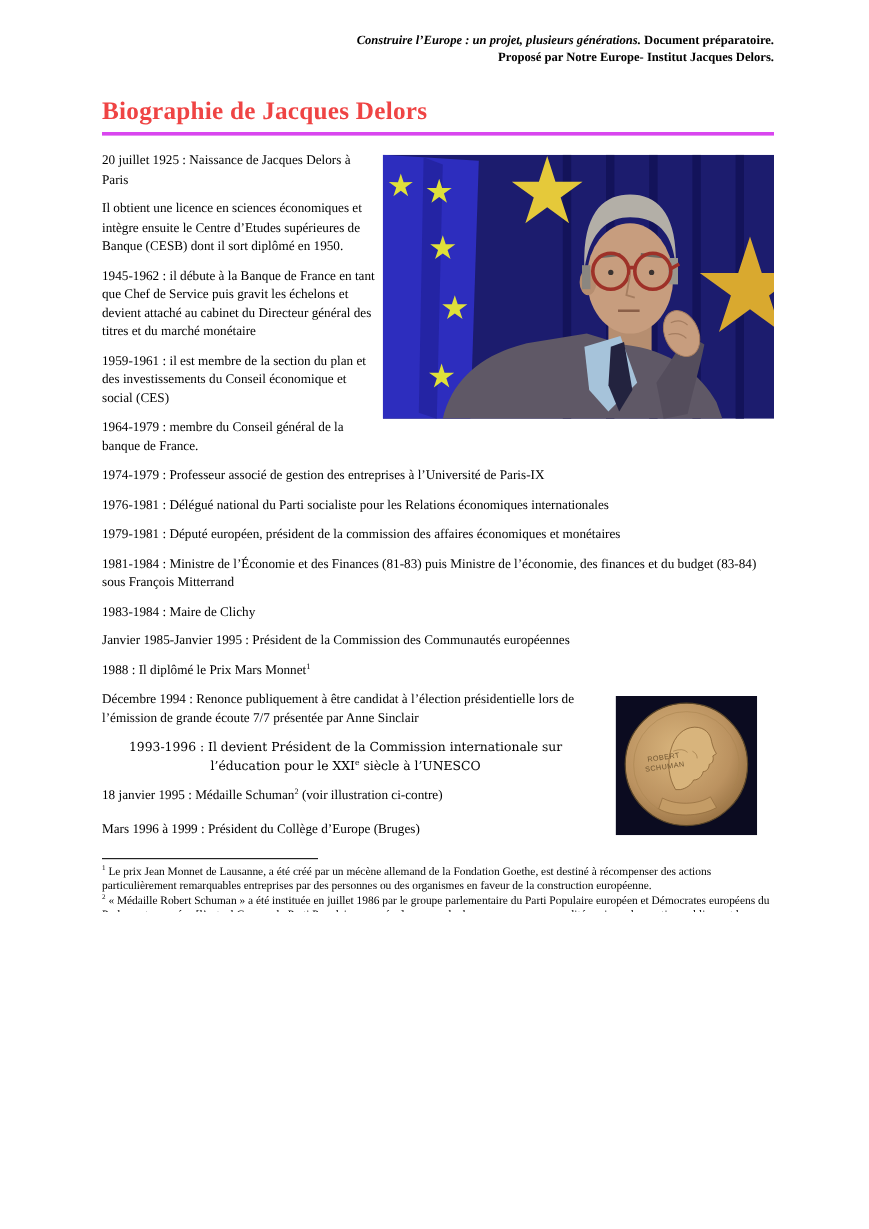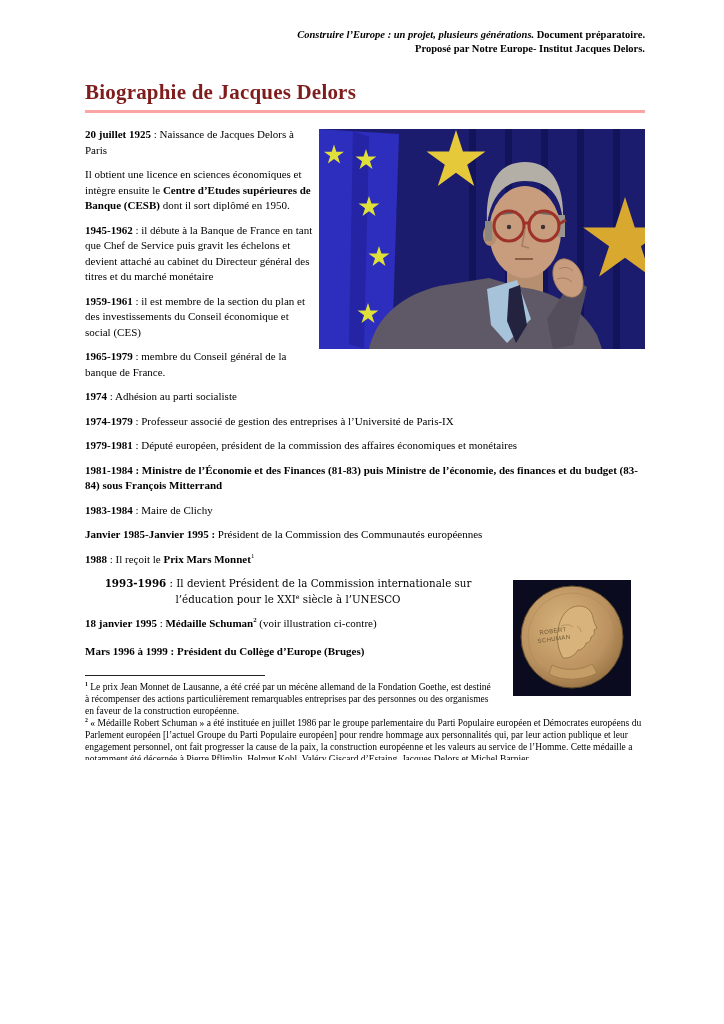--- a/index.html
+++ b/index.html
@@ -1,26 +1,26 @@
 <!DOCTYPE html>
 <html lang="fr"><head>
 <meta charset="utf-8">
 <style>
   html,body{margin:0;padding:0;background:#ffffff;}
   body{width:724px;height:1024px;font-family:"Liberation Serif",serif;color:#111;}
   .page{box-sizing:border-box;width:724px;height:760px;padding:28px 79px 0 85px;overflow:hidden;background:#fff;}
   .doc-header{font-size:10.5px;line-height:13.5px;font-weight:bold;text-align:right;color:#000;}
   .doc-header em{font-style:italic;}
-  .title{margin:25px 0 0;font-size:21px;font-weight:bold;letter-spacing:.2px;color:#7f1d1d;padding-bottom:5px;border-bottom:3px solid #fca5a5;}
+  .title{margin:25px 0 0;font-size:21px;font-weight:bold;letter-spacing:.2px;color:#ef4444;padding-bottom:5px;border-bottom:3px solid #d946ef;}
   .content{margin-top:14px;font-size:11px;line-height:15.5px;color:#000;}
   .photo-float{float:right;width:326px;height:220px;margin:2px 0 10px 6px;}
   .medal-float{float:right;width:118px;height:116px;margin:4px 14px 10px 22px;}
   .entry{margin:0 0 9px 0;}
   .entry.mt{margin-top:12px;}
-  .entry .b, .b{font-weight:bold;}
+  .entry .b, .b{font-weight:normal;}
   .entry.alt{font-family:"DejaVu Serif",serif;font-size:10.3px;text-align:center;}
   sup{font-size:.62em;vertical-align:super;line-height:0;}
   .footnote-rule{width:180px;border-top:1.2px solid #222;margin:16px 0 5px 0;}
   .footnote{font-size:9.5px;line-height:12px;margin:0;color:#000;}
   svg{display:block;}
 </style>
 </head>
 <body>
 
 <div class="page">
@@ -97,28 +97,28 @@
           </g>
         </g>
       </svg>
     </div>
 
     <div id="entries-a">
         <p class="entry"><span class="b">20 juillet 1925</span><span> : Naissance de Jacques Delors à Paris</span></p>
         <p class="entry"><span>Il obtient une licence en sciences économiques et intègre ensuite le </span><span class="b">Centre d’Etudes supérieures de Banque (CESB)</span><span> dont il sort diplômé en 1950.</span></p>
         <p class="entry"><span class="b">1945-1962</span><span> : il débute à la Banque de France en tant que Chef de Service puis gravit les échelons et devient attaché au cabinet du Directeur général des titres et du marché monétaire</span></p>
         <p class="entry"><span class="b">1959-1961</span><span> : il est membre de la section du plan et des investissements du Conseil économique et social (CES)</span></p>
-        <p class="entry"><span class="b">1965-1979</span><span> : membre du Conseil général de la banque de France.</span></p>
-        <p class="entry"><span class="b">1974</span><span> : Adhésion au parti socialiste</span></p>
+        <p class="entry"><span class="b">1964-1979</span><span> : membre du Conseil général de la banque de France.</span></p>
         <p class="entry"><span class="b">1974-1979</span><span> : Professeur associé de gestion des entreprises à l’Université de Paris-IX</span></p>
+        <p class="entry"><span class="b">1976-1981</span><span> : Délégué national du Parti socialiste pour les Relations économiques internationales</span></p>
         <p class="entry"><span class="b">1979-1981</span><span> : Député européen, président de la commission des affaires économiques et monétaires</span></p>
         <p class="entry"><span class="b">1981-1984 : Ministre de l’Économie et des Finances (81-83) puis Ministre de l’économie, des finances et du budget (83-84) sous François Mitterrand</span></p>
         <p class="entry"><span class="b">1983-1984</span><span> : Maire de Clichy</span></p>
         <p class="entry"><span class="b">Janvier 1985-Janvier 1995 :</span><span> Président de la Commission des Communautés européennes</span></p>
-        <p class="entry"><span class="b">1988</span><span> : Il reçoit le </span><span class="b">Prix Mars Monnet</span><sup>1</sup></p>
+        <p class="entry"><span class="b">1988</span><span> : Il diplômé le </span><span class="b">Prix Mars Monnet</span><sup>1</sup></p>
       </div>
 
     <div class="medal-float">
       <svg viewBox="0 0 118 116" width="118" height="116">
         <defs>
           <radialGradient id="med" cx="42%" cy="38%" r="75%">
             <stop offset="0%" stop-color="#d8b47c"></stop>
             <stop offset="60%" stop-color="#bb9260"></stop>
             <stop offset="100%" stop-color="#8a6538"></stop>
           </radialGradient>
@@ -132,20 +132,21 @@
           <path d="M48,46 q8,-3 12,1 M64,46 q4,2 4,6" fill="none" stroke="#8a6538" stroke-width="0.6" opacity="0.7"></path>
         </g>
         <g transform="rotate(-8 40 56)" fill="#6e5430" font-family="Liberation Sans, sans-serif" font-size="6" letter-spacing="0.4">
           <text x="27" y="53">ROBERT</text>
           <text x="24" y="61">SCHUMAN</text>
         </g>
       </svg>
     </div>
 
     <div id="entries-b">
+        <p class="entry"><span class="b">Décembre 1994 : Renonce publiquement à être candidat à l’élection présidentielle lors de l’émission de grande écoute 7/7 présentée par Anne Sinclair</span></p>
         <p class="entry alt"><span class="b">1993-1996</span><span> : Il devient Président de la Commission internationale sur l’éducation pour le XXI</span><sup>e</sup><span> siècle à l’UNESCO</span></p>
         <p class="entry"><span class="b">18 janvier 1995</span><span> : </span><span class="b">Médaille Schuman</span><sup class="b">2</sup><span> (voir illustration ci-contre)</span></p>
       </div>
     <div id="entries-c">
         <p class="entry mt"><span class="b">Mars 1996 à 1999 : Président du Collège d’Europe (Bruges)</span></p>
       </div>
 
     <div class="footnote-rule"></div>
     <div id="footnotes">
         <p class="footnote"><sup class="b">1</sup> Le prix Jean Monnet de Lausanne, a été créé par un mécène allemand de la Fondation Goethe, est destiné à récompenser des actions particulièrement remarquables entreprises par des personnes ou des organismes en faveur de la construction européenne.</p>

